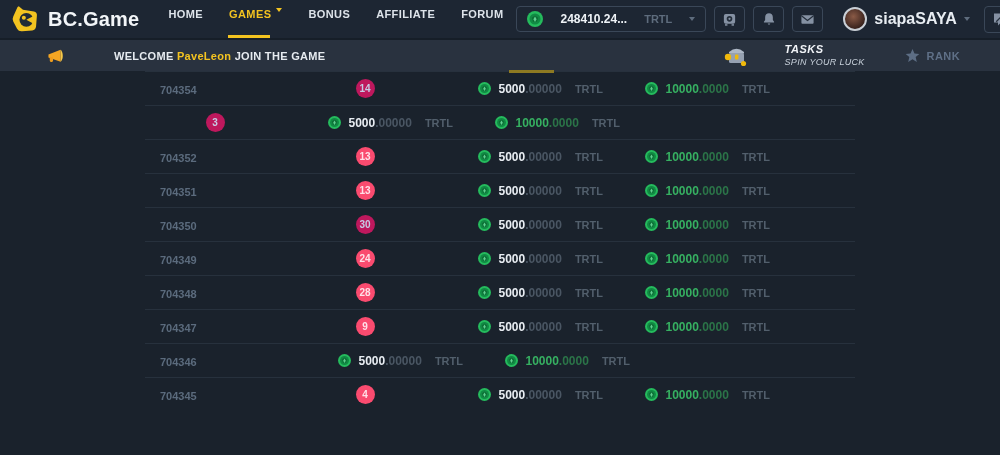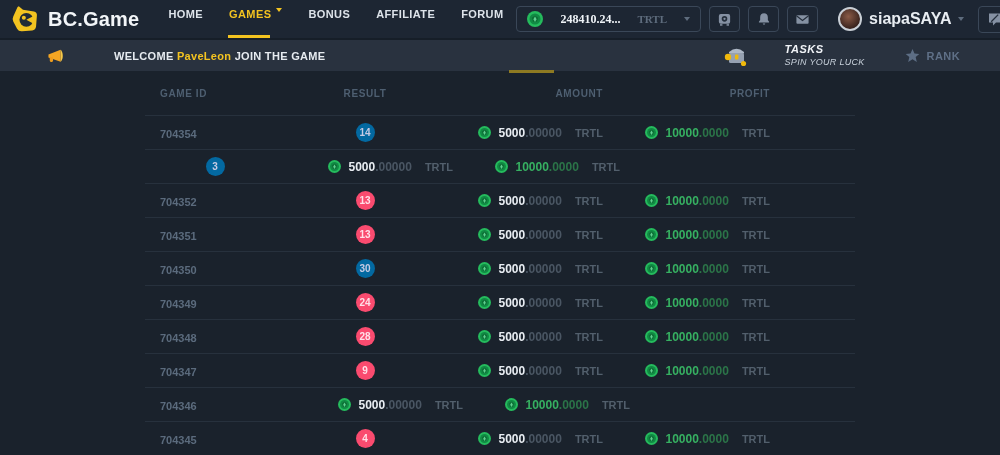--- a/index.html
+++ b/index.html
@@ -12,21 +12,21 @@
   .brand { display:flex; align-items:center; gap:9px; cursor:pointer; }
   .brand-name { color:#f2f5f8; font-size:20px; font-weight:bold; letter-spacing:0.2px; }
   .mainnav { display:flex; align-items:stretch; height:38px; margin-left:16px; }
   .nav-item { display:flex; align-items:flex-start; gap:5px; padding:8px 13px; color:#dde3ea; font-size:11px; font-weight:bold; letter-spacing:0.4px; position:relative; cursor:pointer; }
   .nav-item.active { color:#f3c320; }
   .nav-underline { display:none; }
   .nav-item.active .nav-underline { display:block; position:absolute; left:12px; width:42px; bottom:0; height:3px; background:#f3c320; }
   .tri { width:0; height:0; border-left:3.5px solid transparent; border-right:3.5px solid transparent; border-top:4px solid currentColor; display:inline-block; }
 
   .top-right { margin-left:auto; display:flex; align-items:center; gap:8px; }
-  .balance-pill { height:26px; border:1px solid #3a4758; border-radius:4px; display:flex; align-items:center; gap:17px; padding:0 10px; cursor:pointer;font-family:Liberation Serif, serif; }
+  .balance-pill { height:26px; border:1px solid #3a4758; border-radius:4px; display:flex; align-items:center; gap:17px; padding:0 10px; cursor:pointer; }
   .balance-value { color:#eef2f6; font-size:12px; font-weight:bold; }
   .balance-cur { color:#5e6c7d; font-size:11px; font-weight:bold; }
   .gray { color:#5e6c7d; }
   .icon-btn { width:31px; height:26px; border:1px solid #3a4758; border-radius:4px; display:flex; align-items:center; justify-content:center; cursor:pointer; }
   .user { display:flex; align-items:center; gap:7px; margin-left:12px; cursor:pointer; }
   .avatar { width:24px; height:24px; border-radius:50%; border:2px solid #c9cfd6; background:radial-gradient(circle at 42% 38%, #8a5a46, #38221d 72%); }
   .user-name { color:#e8edf2; font-size:16px; font-weight:bold; }
   .chat-btn { position:relative; margin-left:6px; }
   .chat-badge { position:absolute; top:-7px; right:-8px; min-width:17px; height:16px; border-radius:9px; background:#a3a3a3; color:#4a3a00; font-size:9px; font-weight:bold; display:flex; align-items:center; justify-content:center; padding:0 3px; }
 
@@ -48,21 +48,21 @@
   .gametable { width:710px; margin:0 auto; }
   .thead { display:flex; height:44px; align-items:center; }
   .th { color:#4e5f71; font-size:10px; font-weight:bold; letter-spacing:0.6px; }
   .trow { display:flex; height:34px; align-items:center; border-top:1px solid #27313d; cursor:pointer; }
   .c1 { width:150px; padding-left:15px; }
   .c2 { width:140px; display:flex; justify-content:center; }
   .c3 { width:168px; display:flex; justify-content:flex-end; align-items:center; }
   .c4 { width:167px; display:flex; justify-content:flex-end; align-items:center; }
   .gid { color:#5b6b7d; font-size:11px;font-weight:bold; }
   .badge { width:19px; height:19px; border-radius:50%; display:flex; align-items:center; justify-content:center; font-size:10px; font-weight:bold; }
-  .badge.navy { background:#0369a1; color:#c6cbe4; }
+  .badge.navy { background:#be185d; color:#c6cbe4; }
   .badge.pink { background:#fa4b6f; color:#ffe0e8; }
   .coin { display:flex; margin-right:7px; }
   .amt-int { color:#e8edf2; font-size:12px; font-weight:bold; }
   .amt-dec { color:#4a5663; font-size:12px; font-weight:bold; }
   .pft-int { color:#36b061; font-size:12px; font-weight:bold; }
   .pft-dec { color:#2b7448; font-size:12px; font-weight:bold; }
   .cur { color:#525f6c; font-size:11px; font-weight:bold; margin-left:13px; }
 </style>
 </head>
 <body>
@@ -202,26 +202,20 @@
         </span>
         <span>RANK</span>
       </div>
     </div>
   </div>
 
   <div class="tab-indicator"></div>
 
   <main class="content">
     <div class="gametable">
-      <div class="thead">
-        <div class="th c1">GAME ID</div>
-        <div class="th c2">RESULT</div>
-        <div class="th c3">AMOUNT</div>
-        <div class="th c4">PROFIT</div>
-      </div>
       <div id="table-body">
           <div class="trow">
     <div class="c1">
       <span class="gid">704354</span>
     </div>
     <div class="c2">
       <span class="badge navy">14</span>
     </div>
     <div class="c3">
       <span class="coin">

